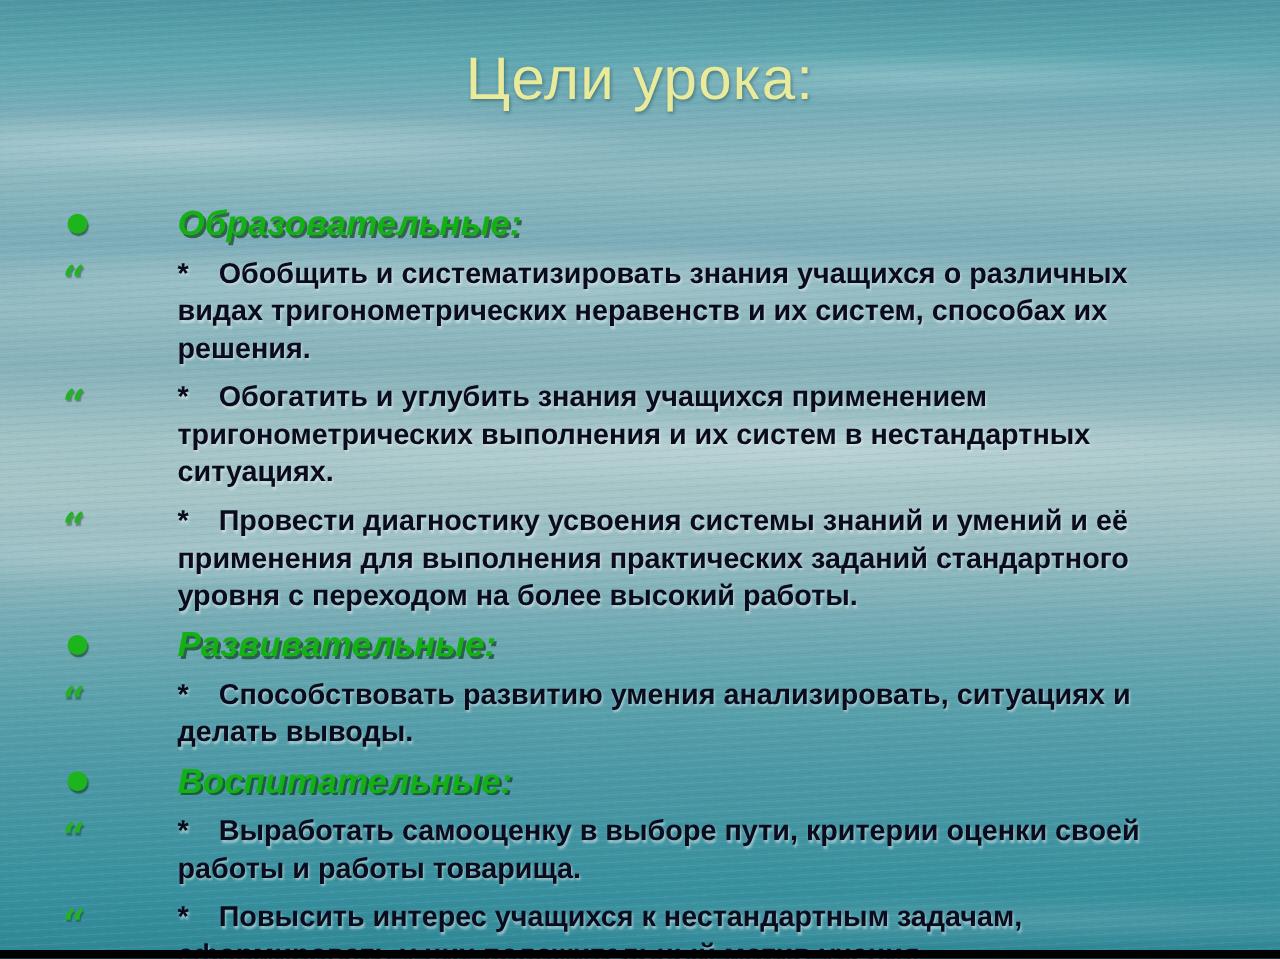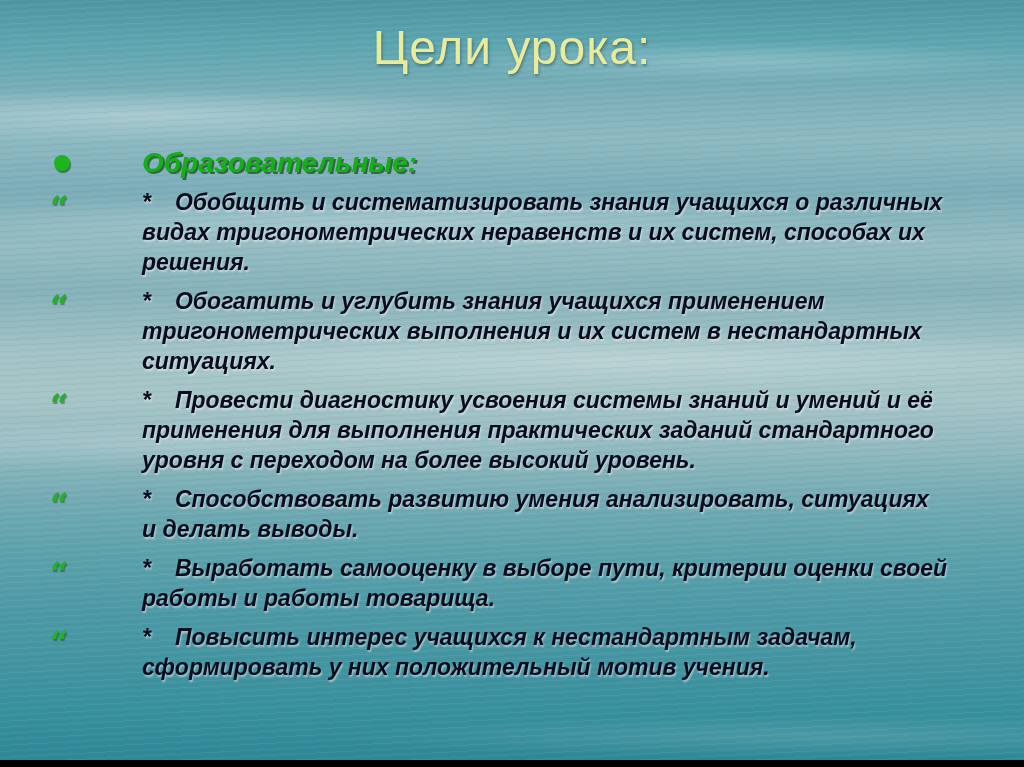--- a/index.html
+++ b/index.html
@@ -26,21 +26,21 @@
   }
   .ripples{
     position:absolute;inset:0;pointer-events:none;opacity:.75;
     background:repeating-linear-gradient(177deg,
       rgba(255,255,255,0.07) 0 1px,
       transparent 1px 3px,
       rgba(0,50,60,0.06) 3px 4px,
       transparent 4px 6px);
   }
   .title{
-    position:relative;margin:0;padding-top:20px;
+    position:relative;margin:0;padding-top:36px;
     text-align:center;
     font-size:48px;font-weight:normal;letter-spacing:1px;
     color:#e9eb9b;
     text-shadow:1px 2px 3px rgba(20,60,70,.45);
   }
   .content{position:relative;margin-top:73px;}
   .row{position:relative;margin-left:142px;width:806px;}
   .heading-row{margin-top:10px;}
   .item-row{margin-top:0;}
   .dot{
@@ -60,21 +60,20 @@
     font-family:"DejaVu Serif",serif;
     font-weight:bold;font-size:32px;line-height:1;
     color:#25b025;
     text-shadow:1px 2px 1px rgba(5,50,15,.4);
   }
   .body-text{
     margin:9px 0 0;
     font-size:23px;line-height:30px;font-weight:bold;
     color:#0b0b1e;
     text-shadow:1px 2px 2px rgba(235,245,246,.55);
-    font-style:italic;
   }
   .star{display:inline-block;margin-right:24px;}
   .bottom-bar{
     position:absolute;left:0;right:0;bottom:0;height:7px;
     background:#000;
   }
 </style>
 </head>
 <body>
 
@@ -93,28 +92,36 @@
     <div class="row item-row">
       <span class="quote">“</span>
       <p class="body-text"><span class="star">*</span><span>Обобщить и систематизировать знания учащихся о различных видах тригонометрических неравенств и их систем, способах их решения.</span></p>
     </div>
     <div class="row item-row">
       <span class="quote">“</span>
       <p class="body-text"><span class="star">*</span><span>Обогатить и углубить знания учащихся применением тригонометрических выполнения и их систем в нестандартных ситуациях.</span></p>
     </div>
     <div class="row item-row">
       <span class="quote">“</span>
-      <p class="body-text"><span class="star">*</span><span>Провести диагностику усвоения системы знаний и умений и её применения для выполнения практических заданий стандартного уровня с переходом на более высокий уровень.</span></p>
+      <p class="body-text"><span class="star">*</span><span>Провести диагностику усвоения системы знаний и умений и её применения для выполнения практических заданий стандартного уровня с переходом на более высокий работы.</span></p>
     </div>
 
+    <div class="row heading-row">
+      <span class="dot"></span>
+      <div class="heading">Развивательные:</div>
+    </div>
     <div class="row item-row">
       <span class="quote">“</span>
       <p class="body-text"><span class="star">*</span><span>Способствовать развитию умения анализировать, ситуациях и делать выводы.</span></p>
     </div>
 
+    <div class="row heading-row">
+      <span class="dot"></span>
+      <div class="heading">Воспитательные:</div>
+    </div>
     <div class="row item-row">
       <span class="quote">“</span>
       <p class="body-text"><span class="star">*</span><span>Выработать самооценку в выборе пути, критерии оценки своей работы и работы товарища.</span></p>
     </div>
     <div class="row item-row">
       <span class="quote">“</span>
       <p class="body-text"><span class="star">*</span><span>Повысить интерес учащихся к нестандартным задачам, сформировать у них положительный мотив учения.</span></p>
     </div>
 
   </div>

